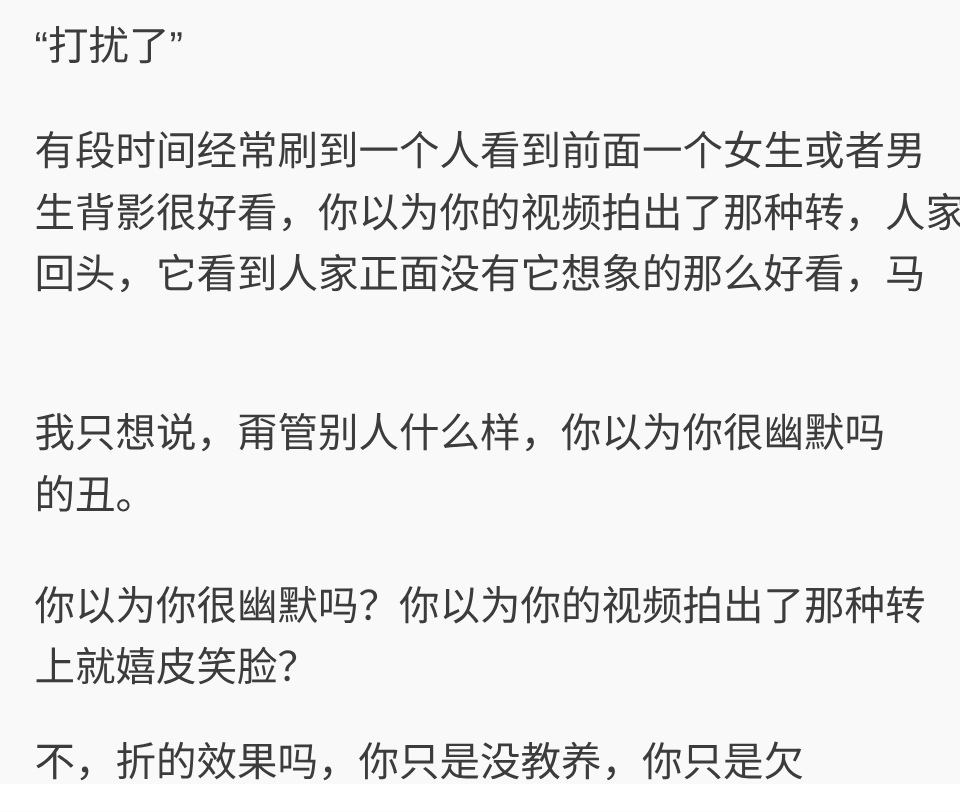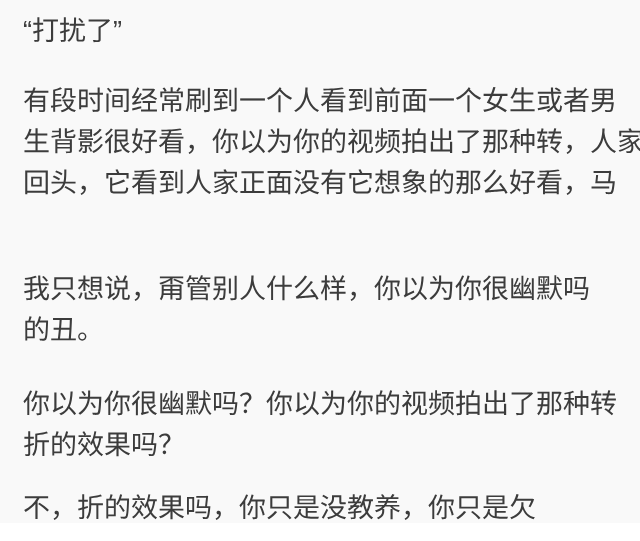--- a/index.html
+++ b/index.html
@@ -62,21 +62,21 @@
     <div class="text-line">回头，它看到人家正面没有它想象的那么好看，马</div>
   </div>
 
   <div class="post-paragraph paragraph-2">
     <div class="text-line">我只想说，甭管别人什么样，你以为你很幽默吗</div>
     <div class="text-line">的丑。</div>
   </div>
 
   <div class="post-paragraph paragraph-3">
     <div class="text-line">你以为你很幽默吗？你以为你的视频拍出了那种转</div>
-    <div class="text-line">折的效果吗？</div>
+    <div class="text-line">上就嬉皮笑脸？</div>
   </div>
 
   <div class="post-paragraph paragraph-4">
     <div class="text-line">不，折的效果吗，你只是没教养，你只是欠</div>
   </div>
 
   <div class="watermark">头条@人类搞笑酱</div>
 
 </div>
 

